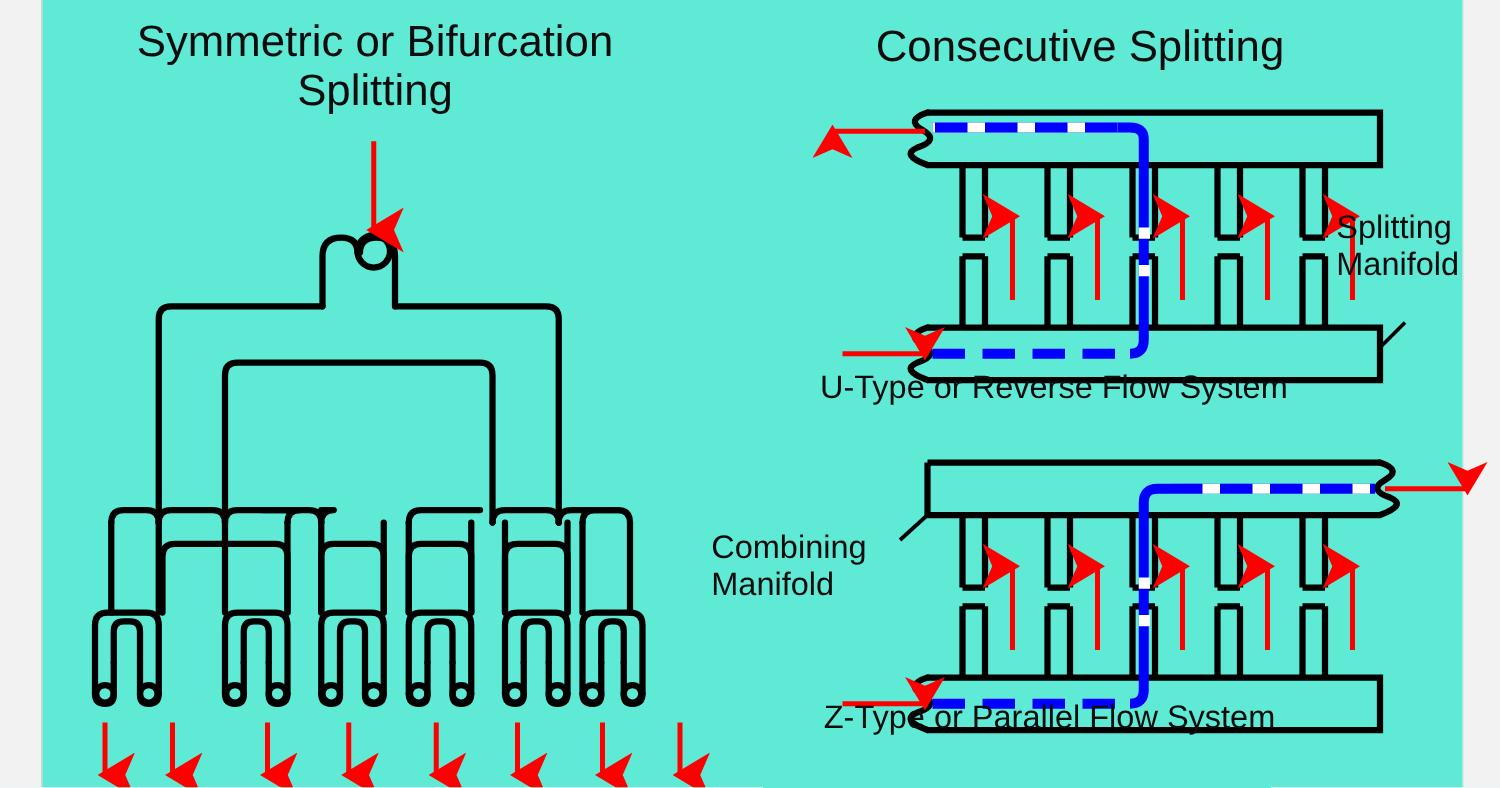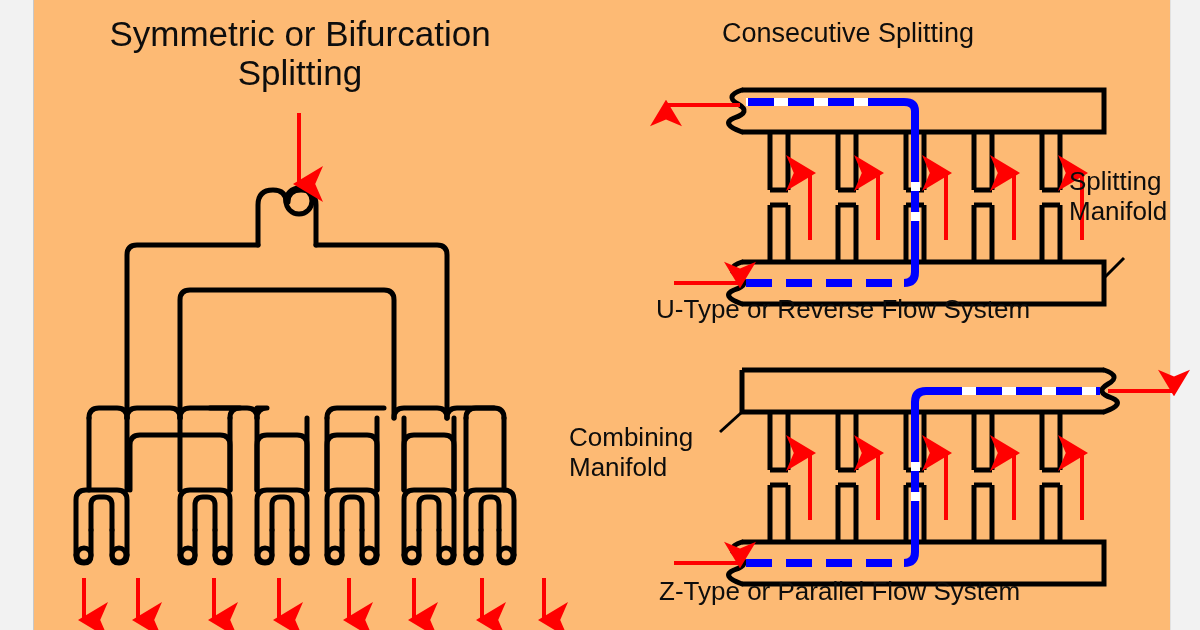--- a/index.html
+++ b/index.html
@@ -25,44 +25,44 @@
   }
   .margin-strip.left  { left: 0;    width: 33px; border-right: 1px solid #c8c8c8; }
   .margin-strip.right { left: 1170px; width: 30px; border-left: 1px solid #e2e2e2; }
 
   .canvas {
     position: absolute;
     left: 34px;
     top: 0;
     width: 1136px;
     height: 630px;
-    background: #fdba74;
+    background: #5eead4;
   }
 
   svg.fig { position: absolute; left: 0; top: 0; overflow: visible; }
 
   .title-text {
     position: absolute;
     text-align: center;
     color: #0d0d0d;
     font-weight: normal;
     line-height: 1.12;
     white-space: pre-line;
   }
   #title-left  { left: 6px;  top: 14px;  width: 520px; font-size: 35px; }
-  #title-right { left: 604px; top: 18px; width: 420px; font-size: 27px; }
+  #title-right { left: 620px; top: 18px; width: 420px; font-size: 35px; }
 
   .caption {
     position: absolute;
     color: #0d0d0d;
     font-size: 26px;
     white-space: nowrap;
   }
   #caption-utype { left: 622px; top: 294px; }
-  #caption-ztype { left: 625px; top: 576px; text-align: right; }
+  #caption-ztype { left: 625px; top: 558px; text-align: right; }
 
   .annot {
     position: absolute;
     color: #0d0d0d;
     font-size: 26px;
     line-height: 1.14;
     white-space: pre-line;
   }
   #annot-splitting { left: 1035px; top: 167px; }
   #annot-combining { left: 535px;  top: 423px; width: 180px; }

